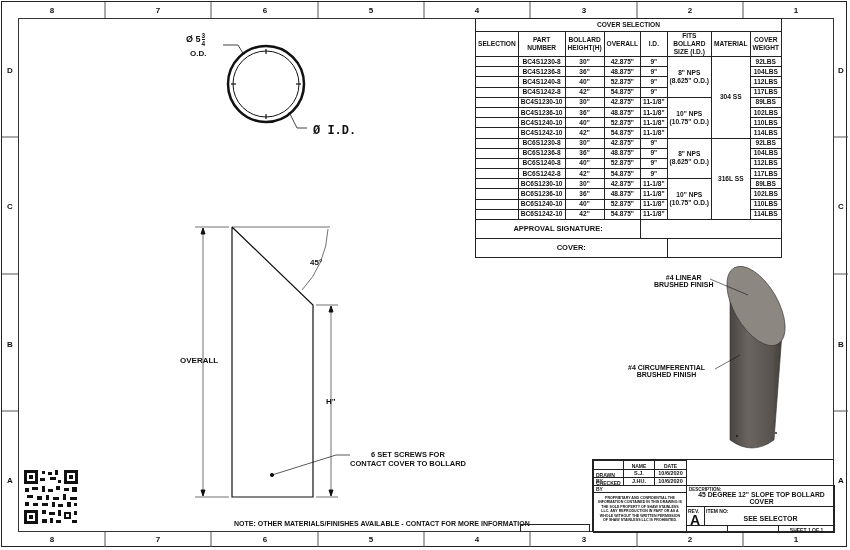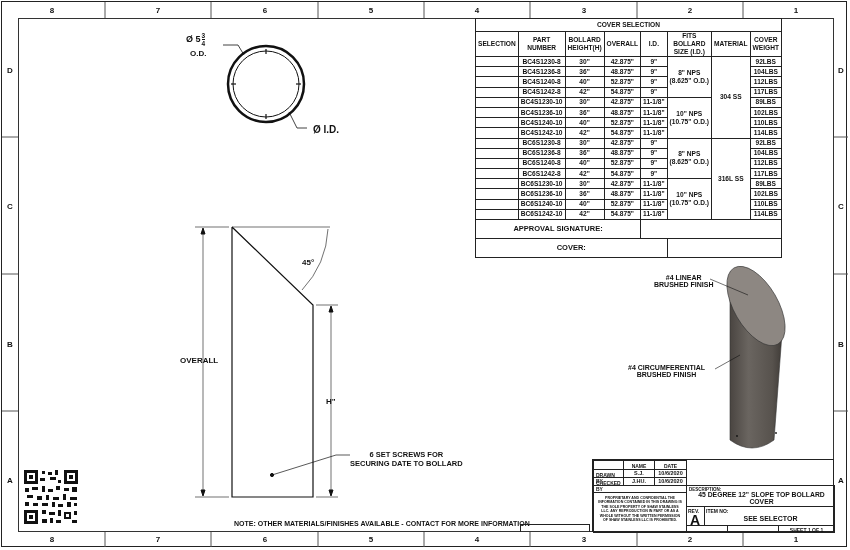--- a/index.html
+++ b/index.html
@@ -177,28 +177,28 @@
     <rect x="50" y="518" width="3" height="5"></rect>
       <rect x="56" y="520" width="5" height="3"></rect>
       <rect x="72" y="520" width="5" height="3"></rect>
   </g>
 </svg>
 
 <div class="txt" style="left:186px;top:32px;font-size:9px;">
   <span>Ø 5</span><span style="display:inline-block;vertical-align:middle;font-size:6.5px;line-height:7px;text-align:center;margin-left:1px;"><span style="display:block;border-bottom:1px solid #111">3</span><span style="display:block">4</span></span>
 </div>
 <div class="txt" style="left:190px;top:49px;font-size:8px;">O.D.</div>
-<div class="txt" style="left:313px;top:124px;font-size:10px;">Ø I.D.</div>
-
-<div class="txt" style="left:302px;top:258px;font-size:8px;">45°</div>
+<div class="txt" style="left:313px;top:124px;font-size:12px;font-family:Liberation Mono, monospace;">Ø I.D.</div>
+
+<div class="txt" style="left:310px;top:258px;font-size:8px;">45°</div>
 <div class="txt" style="left:180px;top:356px;font-size:8px;">OVERALL</div>
 <div class="txt" style="left:326px;top:397px;font-size:8px;">H"</div>
 <div class="txt" style="left:350px;top:450px;font-size:7.5px;text-align:center;">
   <div>6 SET SCREWS FOR</div>
-  <div>SECURING DATE TO BOLLARD</div>
+  <div>CONTACT COVER TO BOLLARD</div>
 </div>
 
 <div class="txt" style="left:654px;top:274px;font-size:7px;text-align:center;">
   <div>#4 LINEAR</div>
   <div>BRUSHED FINISH</div>
 </div>
 <div class="txt" style="left:628px;top:364px;font-size:7px;text-align:center;">
   <div>#4 CIRCUMFERENTIAL</div>
   <div>BRUSHED FINISH</div>
 </div>

